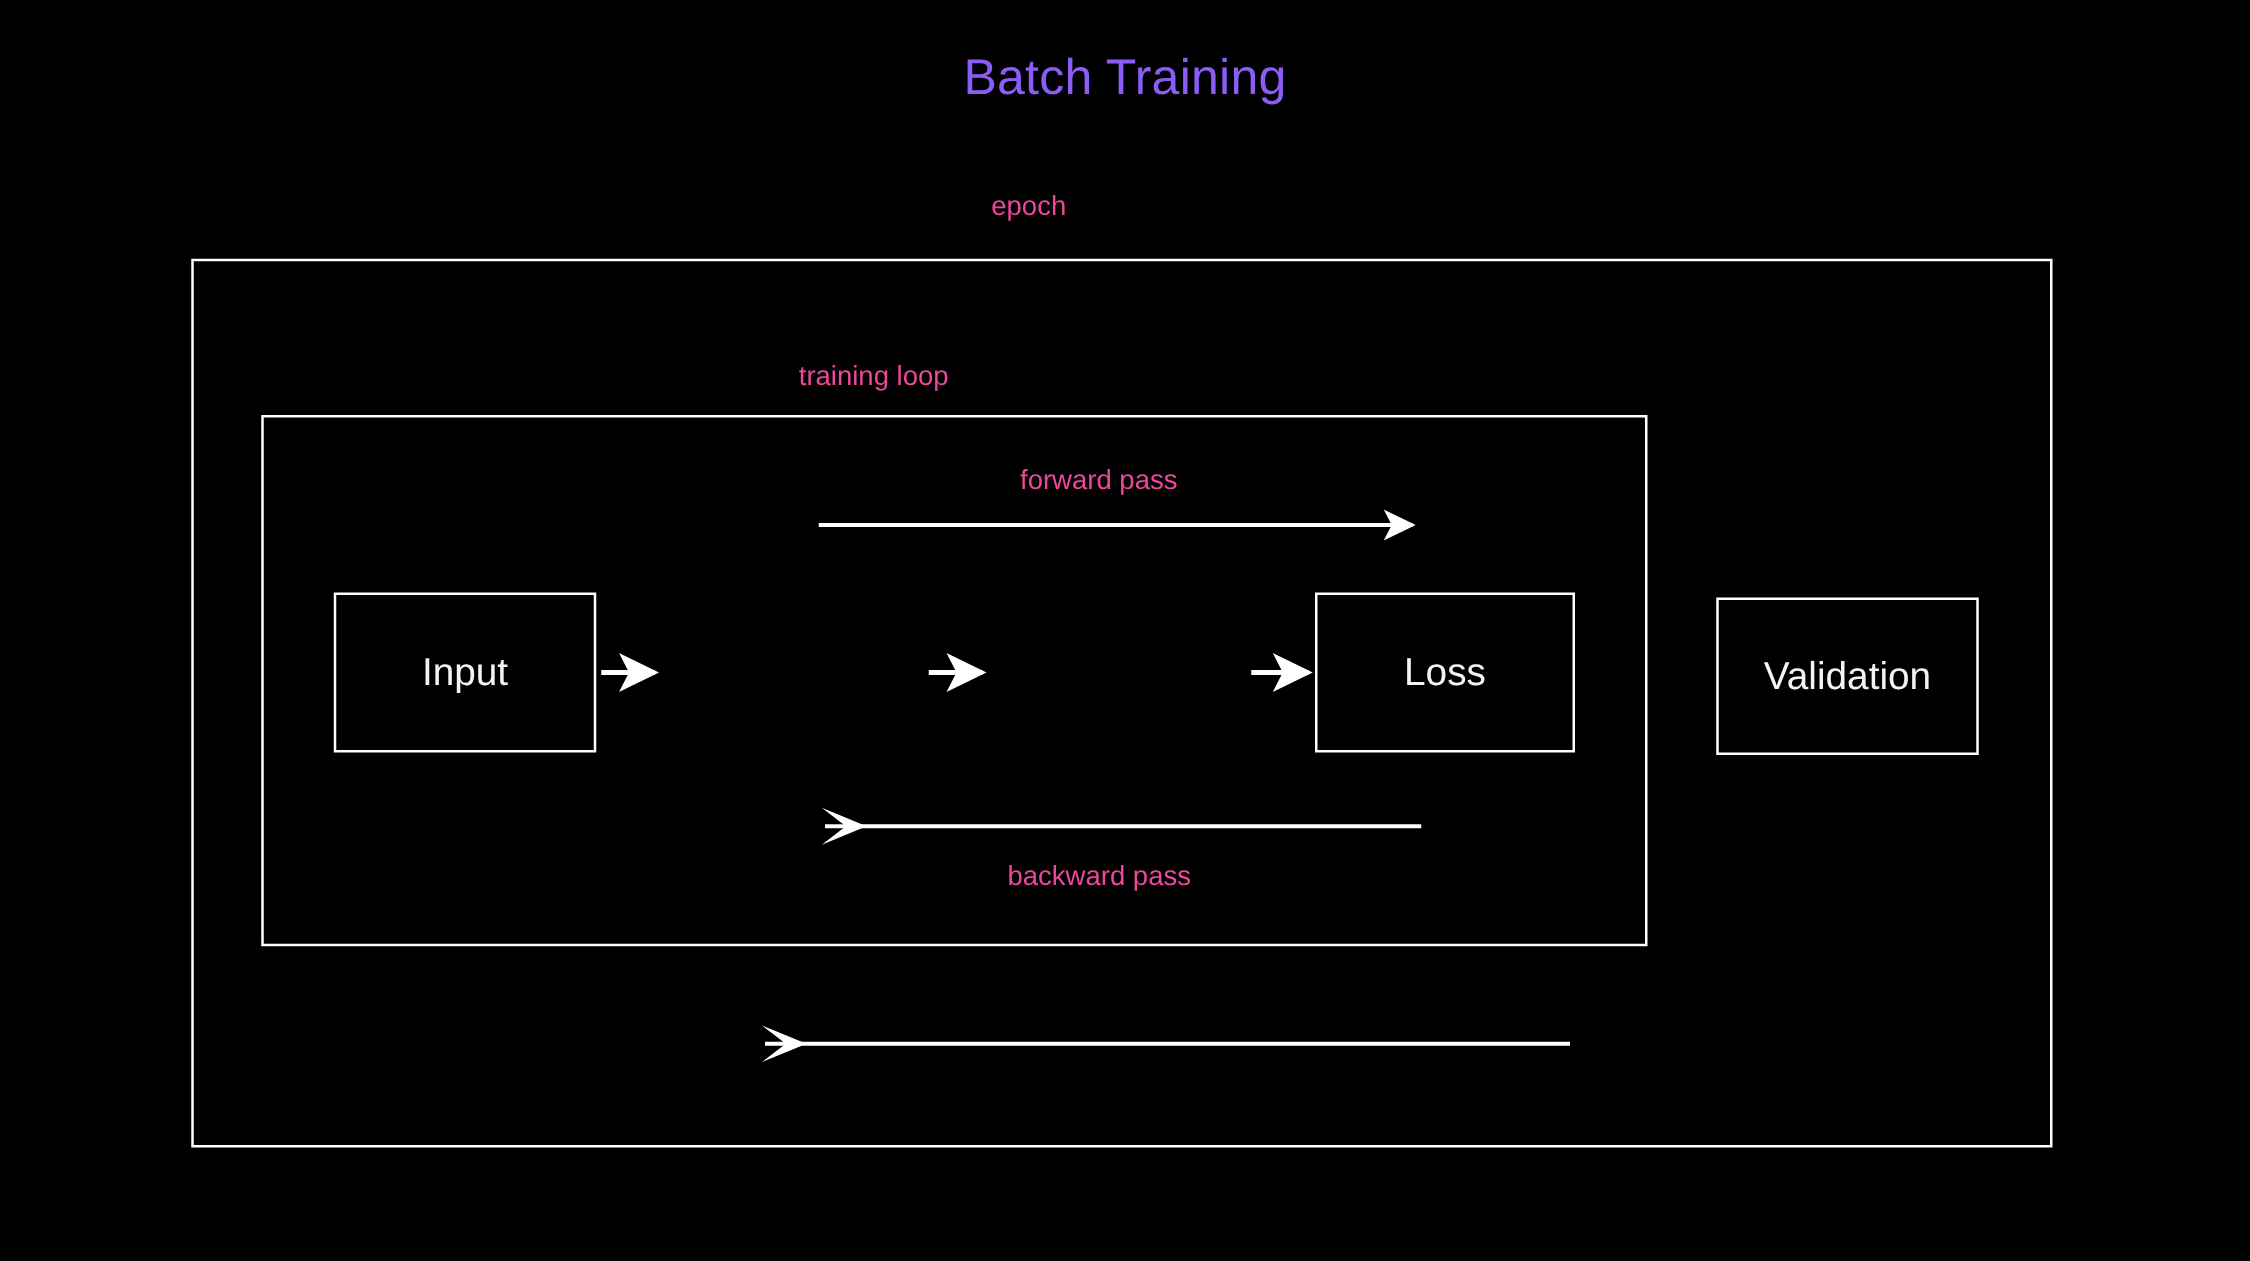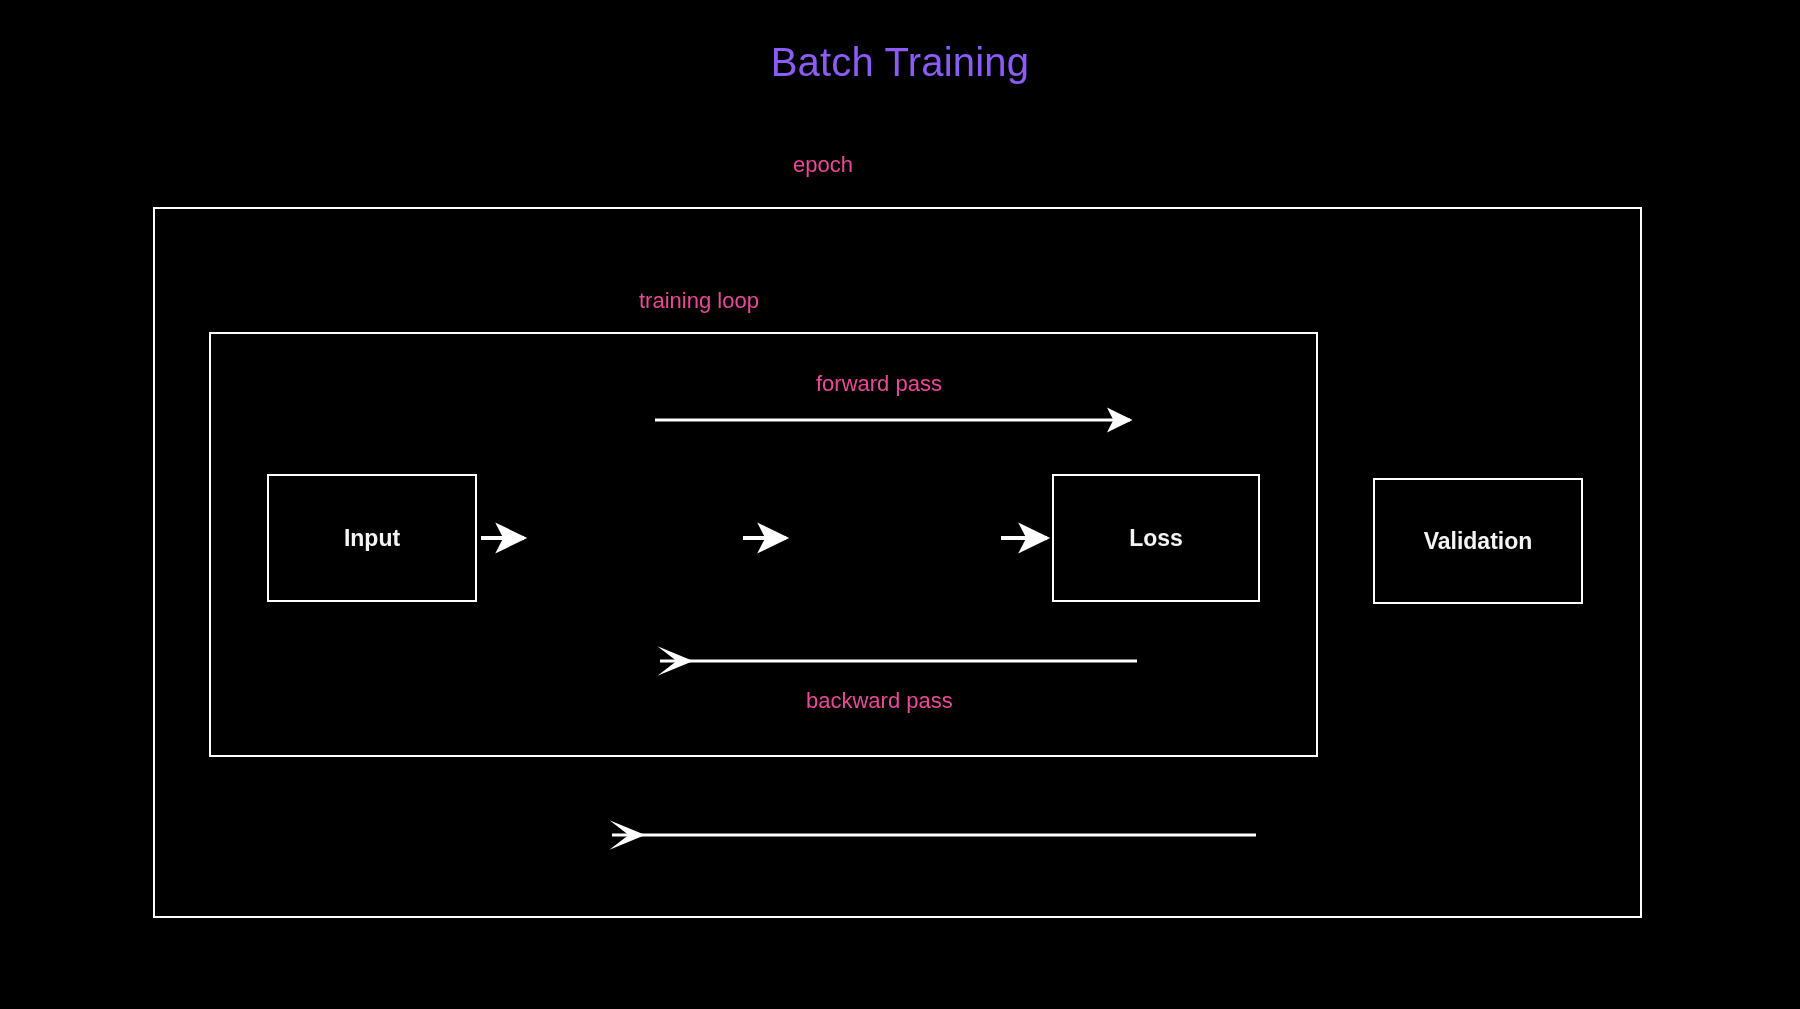--- a/index.html
+++ b/index.html
@@ -84,22 +84,22 @@
   }
 
   .node {
     position: absolute;
     border: 2px solid #ffffff;
     background: #000000;
     box-sizing: border-box;
     display: flex;
     align-items: center;
     justify-content: center;
-    font-size: 23px;
-    font-weight: 700;
+    font-size: 31px;
+    font-weight: 400;
     color: #f4f4f4;
     white-space: nowrap;
   }
   .node-input      { left: 267px;  top: 474px; width: 210px; height: 128px; }
   .node-network    { left: 529px;  top: 474px; width: 210px; height: 128px; }
   .node-prediction { left: 791px;  top: 474px; width: 206px; height: 128px; }
   .node-loss       { left: 1052px; top: 474px; width: 208px; height: 128px; }
   .node-validation { left: 1373px; top: 478px; width: 210px; height: 126px; }
 
   

